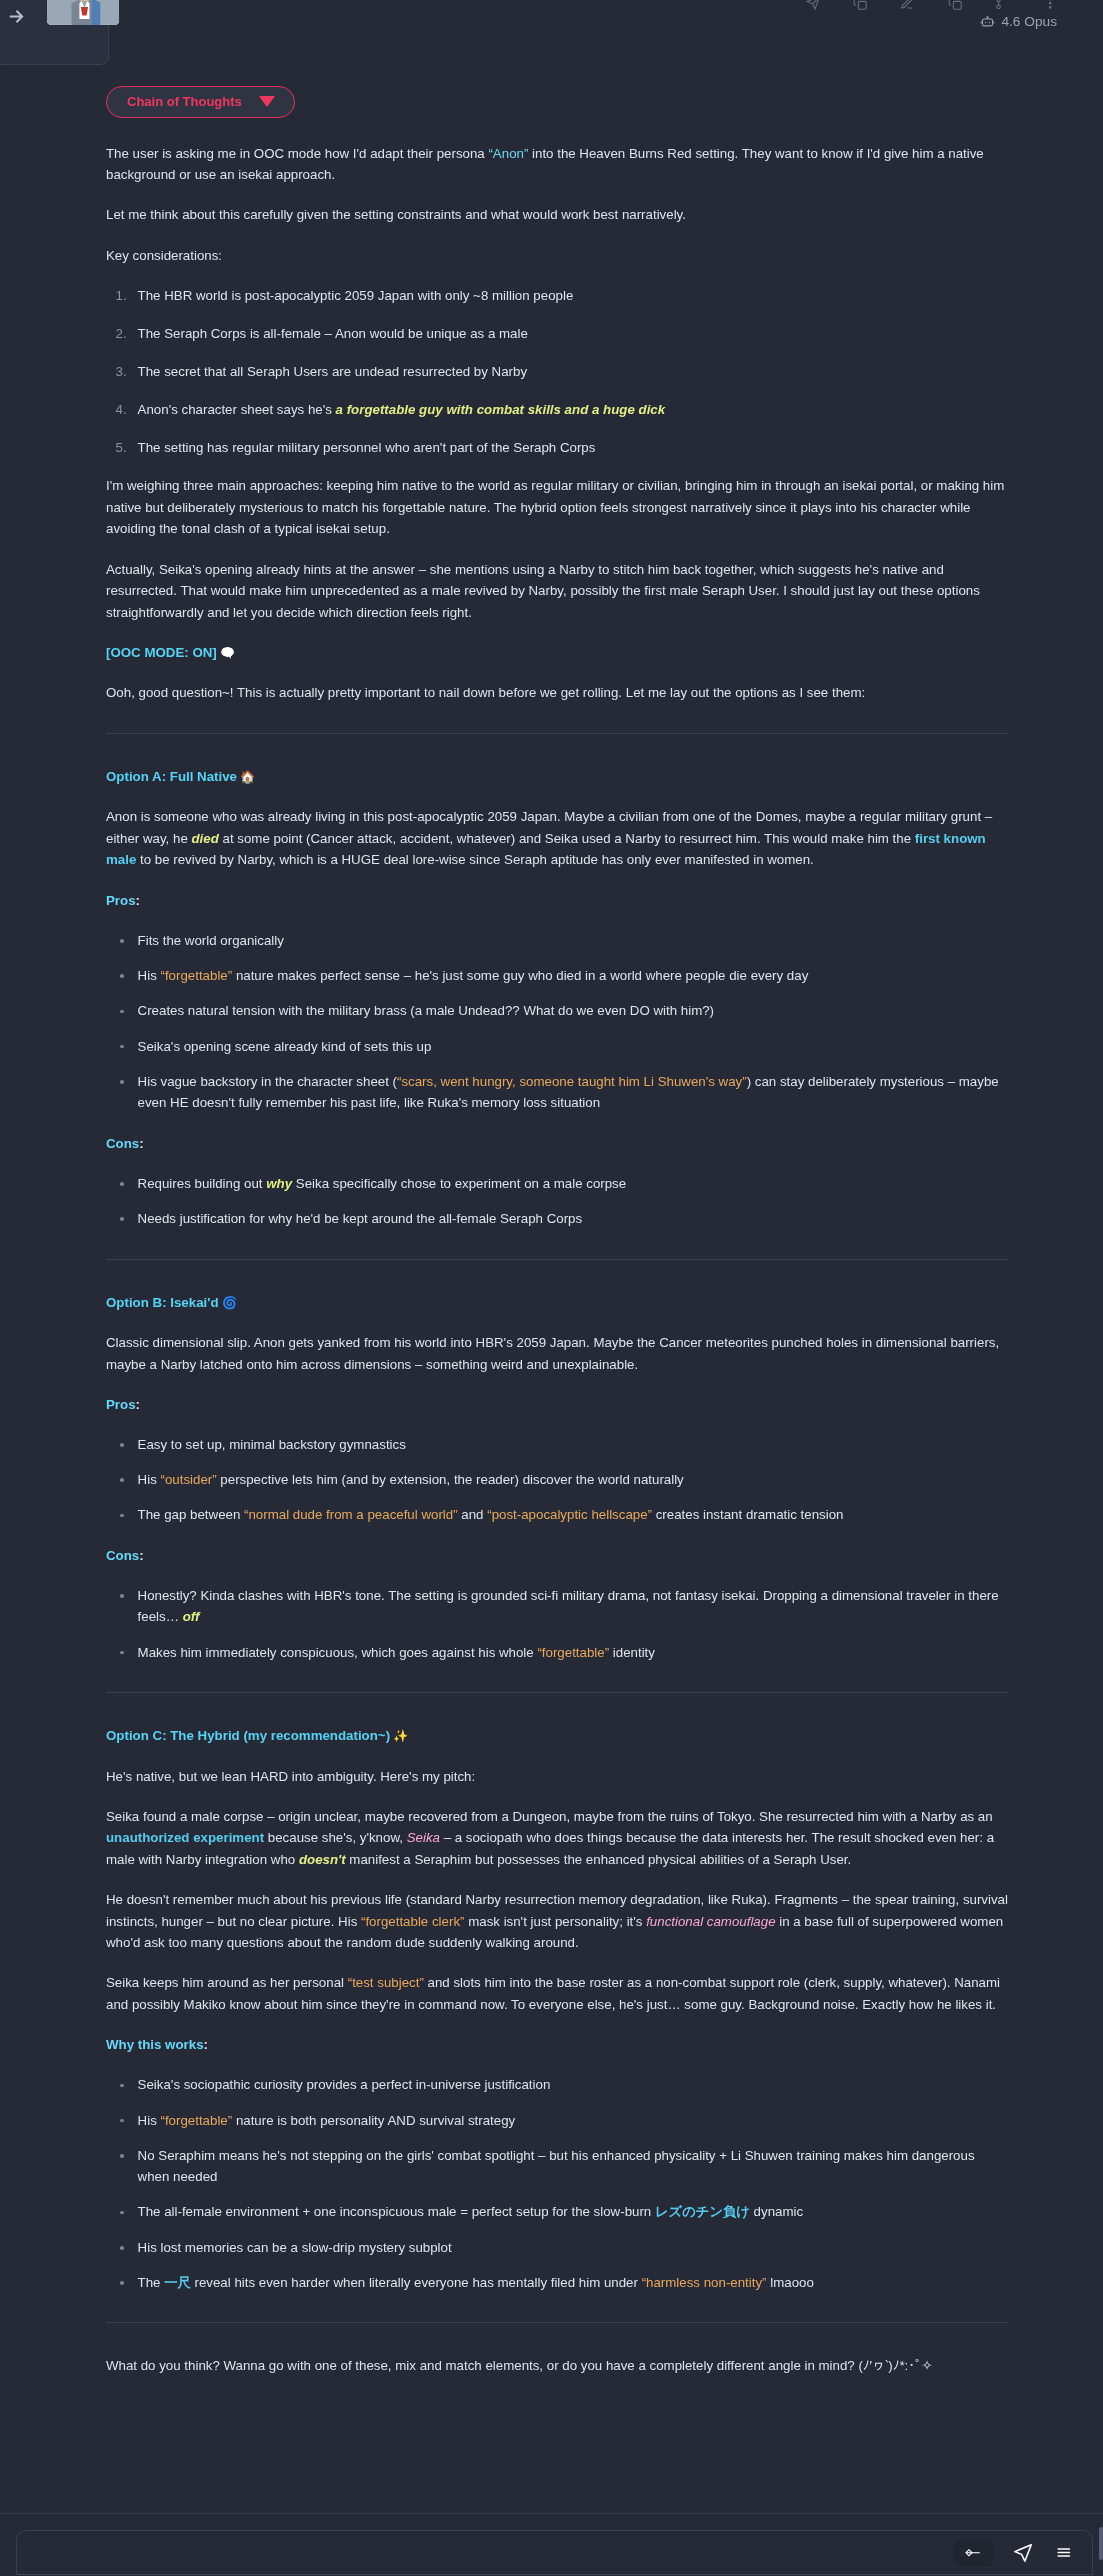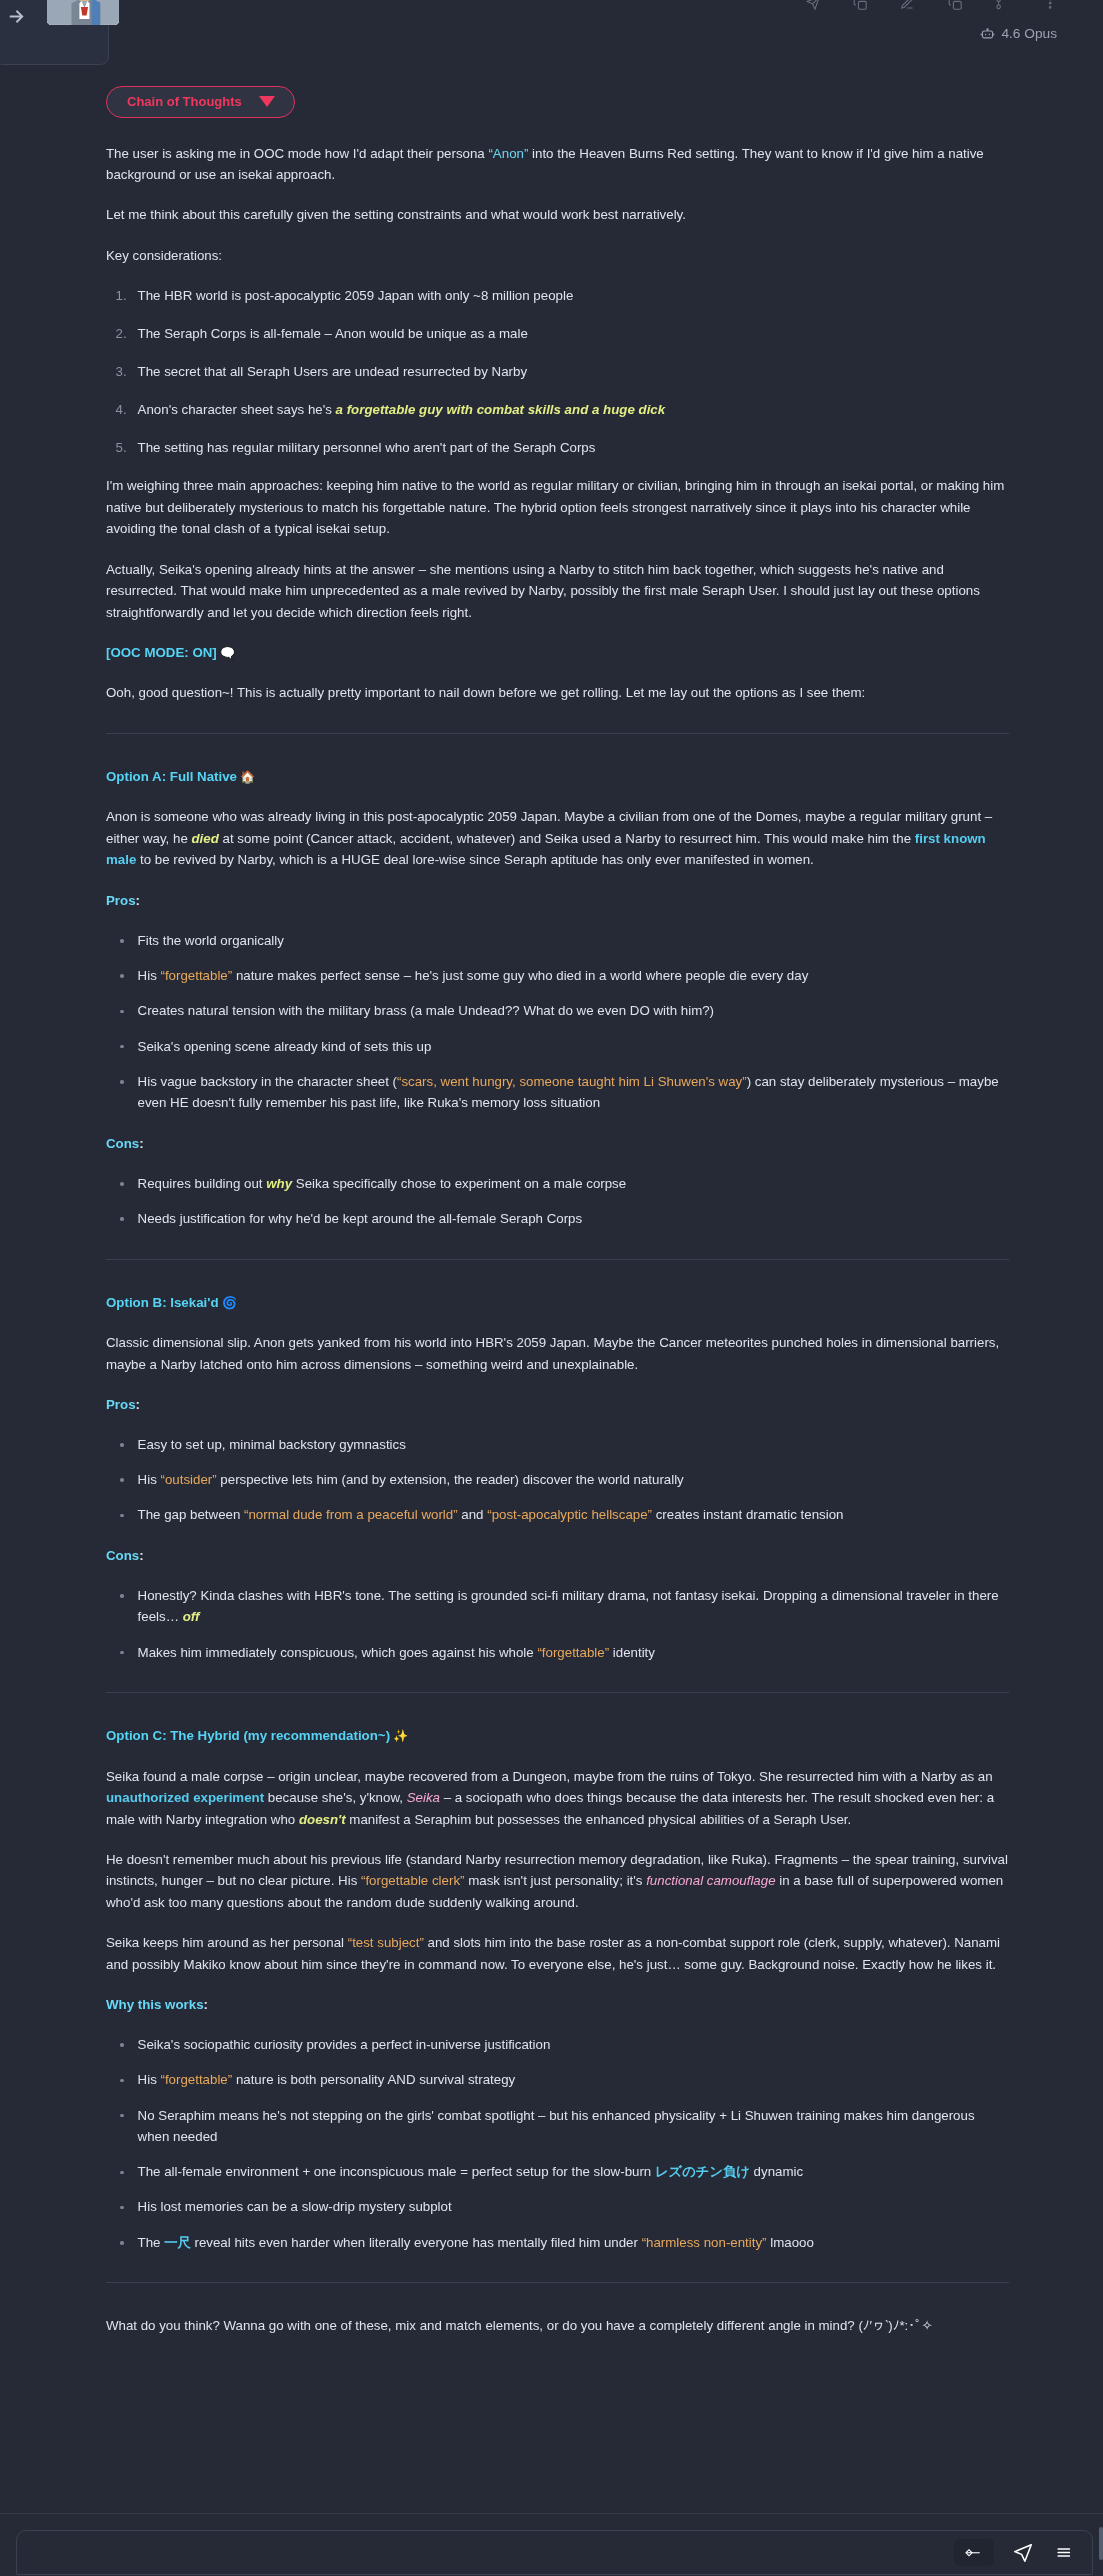--- a/index.html
+++ b/index.html
@@ -65,21 +65,20 @@
 
   .model-chip {
     position: absolute;
     right: 47px;
     top: 14.4px;
     display: flex;
     align-items: flex-end;
     gap: 6.5px;
     color: #9aa2b4;
     font-size: 13.7px;
-    margin-top: 12px;
   }
   .model-chip svg { display: block; }
 
   
   .cot-wrap {
     padding-left: 106px;
     margin-top: 20px;
   }
   .cot-pill {
     display: inline-flex;
@@ -348,20 +347,21 @@
   <p class="sub-cyan"><span>Cons</span><span class="colon">:</span></p>
   <ul class="bullets">
     <li><span>Honestly? Kinda clashes with HBR's tone. The setting is grounded sci-fi military drama, not fantasy isekai. Dropping a dimensional traveler in there feels… </span><span class="yl">off</span></li>
     <li><span>Makes him immediately conspicuous, which goes against his whole </span><span class="or">“forgettable”</span><span> identity</span></li>
   </ul>
 
   <hr class="sep">
 
   <p class="hdr-cyan"><span>Option C: The Hybrid (my recommendation~)</span> <span class="emoji">✨</span></p>
 
+  <p>He's native, but we lean HARD into ambiguity. Here's my pitch:</p>
 
   <p><span>Seika found a male corpse – origin unclear, maybe recovered from a Dungeon, maybe from the ruins of Tokyo. She resurrected him with a Narby as an </span><span class="cy">unauthorized experiment</span><span> because she's, y'know, </span><span class="yl-n">Seika</span><span> – a sociopath who does things because the data interests her. The result shocked even her: a male with Narby integration who </span><span class="yl">doesn't</span><span> manifest a Seraphim but possesses the enhanced physical abilities of a Seraph User.</span></p>
 
   <p><span>He doesn't remember much about his previous life (standard Narby resurrection memory degradation, like Ruka). Fragments – the spear training, survival instincts, hunger – but no clear picture. His </span><span class="or">“forgettable clerk”</span><span> mask isn't just personality; it's </span><span class="yl-n">functional camouflage</span><span> in a base full of superpowered women who'd ask too many questions about the random dude suddenly walking around.</span></p>
 
   <p><span>Seika keeps him around as her personal </span><span class="or">“test subject”</span><span> and slots him into the base roster as a non-combat support role (clerk, supply, whatever). Nanami and possibly Makiko know about him since they're in command now. To everyone else, he's just… some guy. Background noise. Exactly how he likes it.</span></p>
 
   <p class="sub-cyan"><span>Why this works</span><span class="colon">:</span></p>
   <ul class="bullets">
     <li>Seika's sociopathic curiosity provides a perfect in-universe justification</li>

